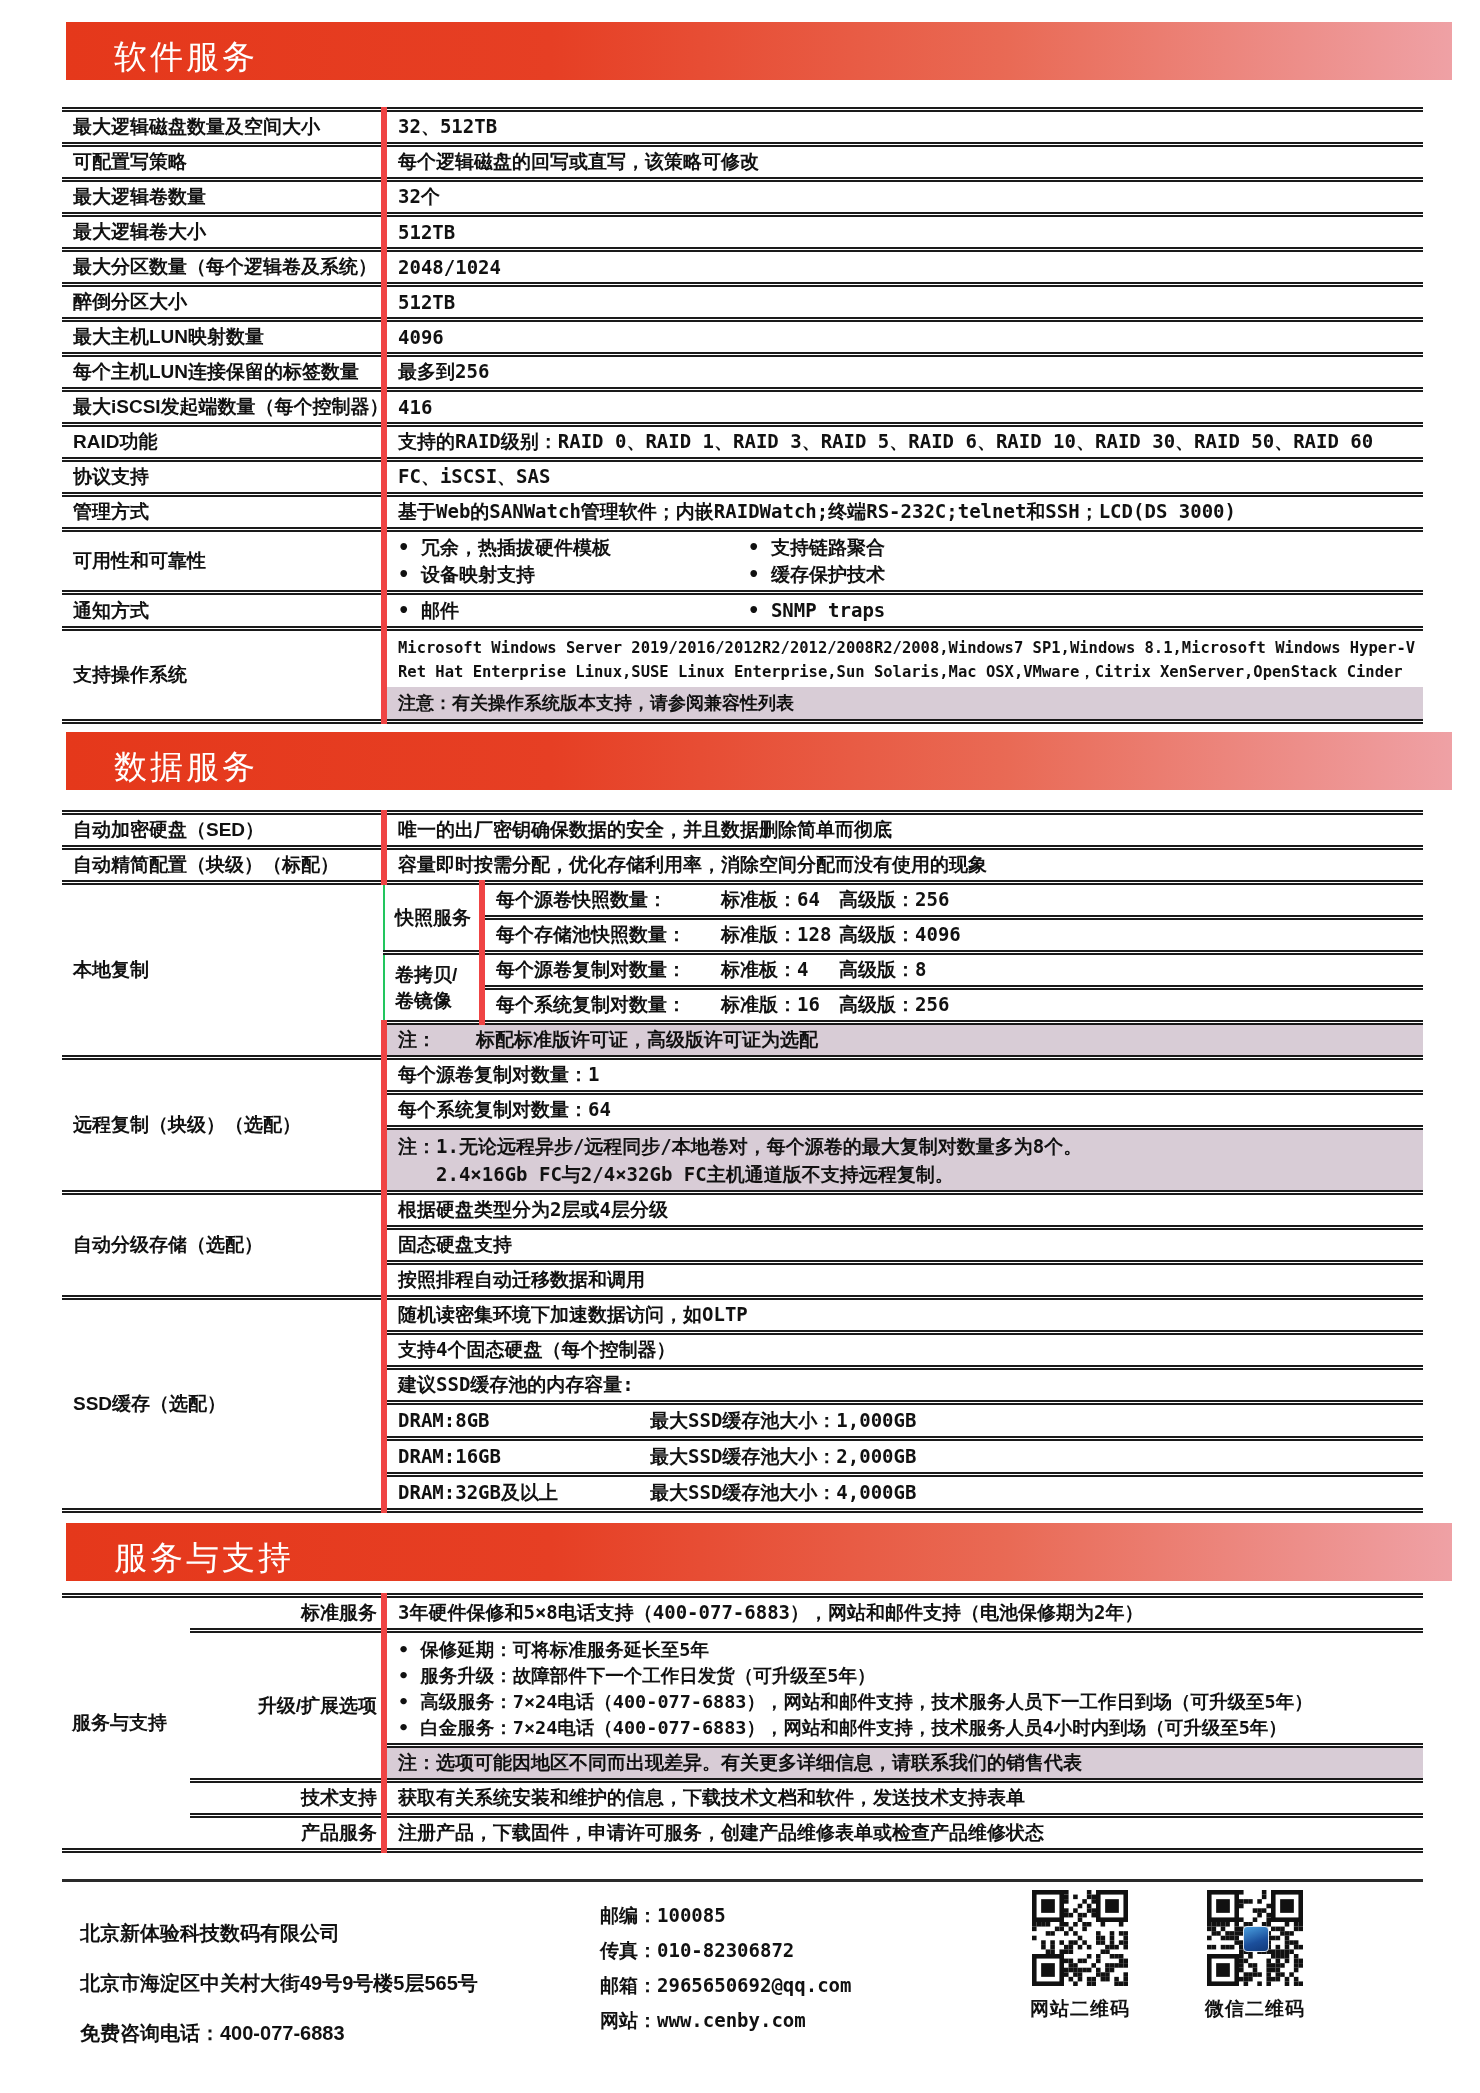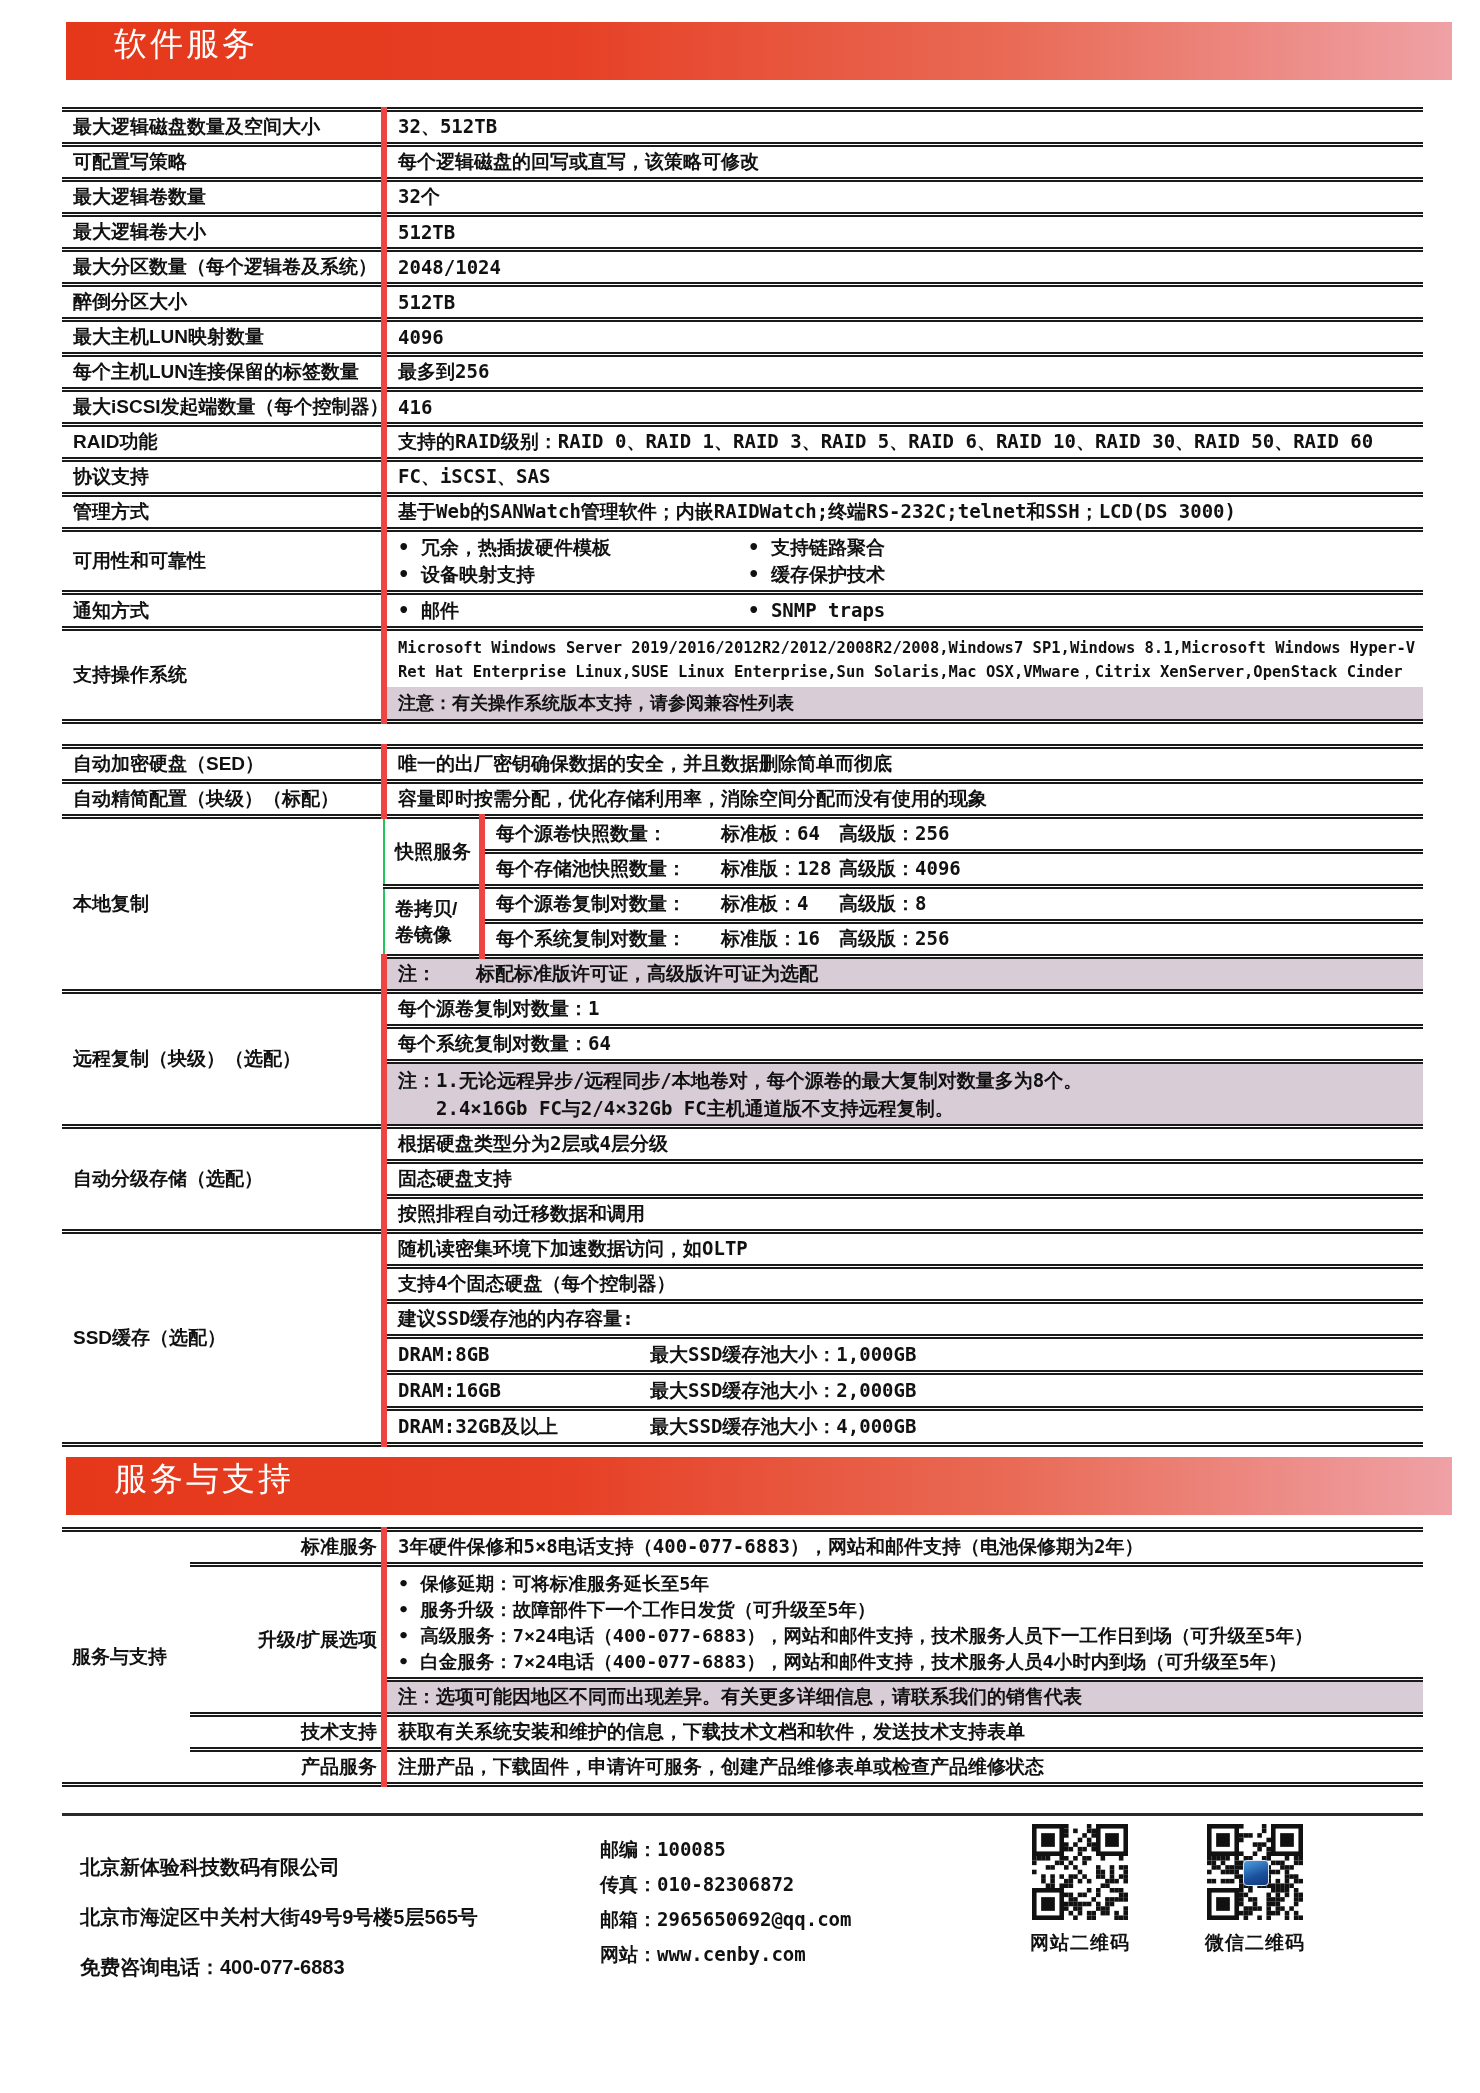--- a/index.html
+++ b/index.html
@@ -3,21 +3,21 @@
 <meta charset="utf-8">
 <style>
   * { margin:0; padding:0; box-sizing:border-box; }
   body { background:#ffffff; font-family:"Liberation Sans", sans-serif; color:#111; }
   .page { position:relative; width:1480px; height:2093px; background:#ffffff; overflow:hidden; }
 
   
   .section-bar {
     margin:0 28px 0 66px; height:58px;
     background:linear-gradient(90deg,#e5381b 0%,#e63f24 35%,#e96a55 68%,#efa1a5 100%);
-    display:flex; align-items:flex-start;
+    display:flex; align-items:flex-end;
   }
   .section-bar .bar-title {
     color:#ffffff; font-size:33px; font-weight:500; letter-spacing:3px; padding-left:48px;
   }
   .bar1 { margin-top:22px; }
   .bar2 { margin-top:8px; }
   .bar3 { margin-top:10px; }
 
   
   table.spec { border-collapse:collapse; width:1361px; margin:27px 57px 0 62px;
@@ -169,20 +169,23 @@
         <div class="os-lines">
           <div>Microsoft Windows Server 2019/2016/2012R2/2012/2008R2/2008,Windows7 SP1,Windows 8.1,Microsoft Windows Hyper-V</div>
           <div>Ret Hat Enterprise Linux,SUSE Linux Enterprise,Sun Solaris,Mac OSX,VMware，Citrix XenServer,OpenStack Cinder</div>
         </div>
         <div class="os-note">注意：有关操作系统版本支持，请参阅兼容性列表</div>
       </td>
     </tr>
   </tbody>
     </table>
 
+  <div class="section-bar bar2">
+    <span class="bar-title">数据服务</span>
+  </div>
 
   <table class="spec" style="margin-top:20px">
     <colgroup>
         <col style="width:322px">
         <col style="width:98px">
         <col>
       </colgroup>
     <tbody>
         <tr>
           <td class="lbl">自动加密硬盘（SED）</td>

